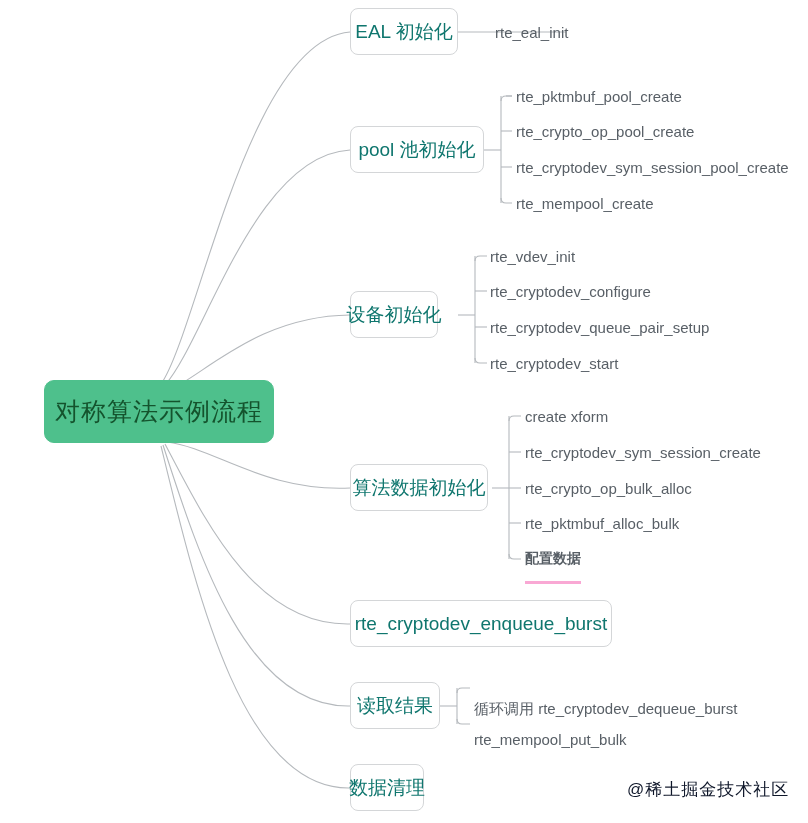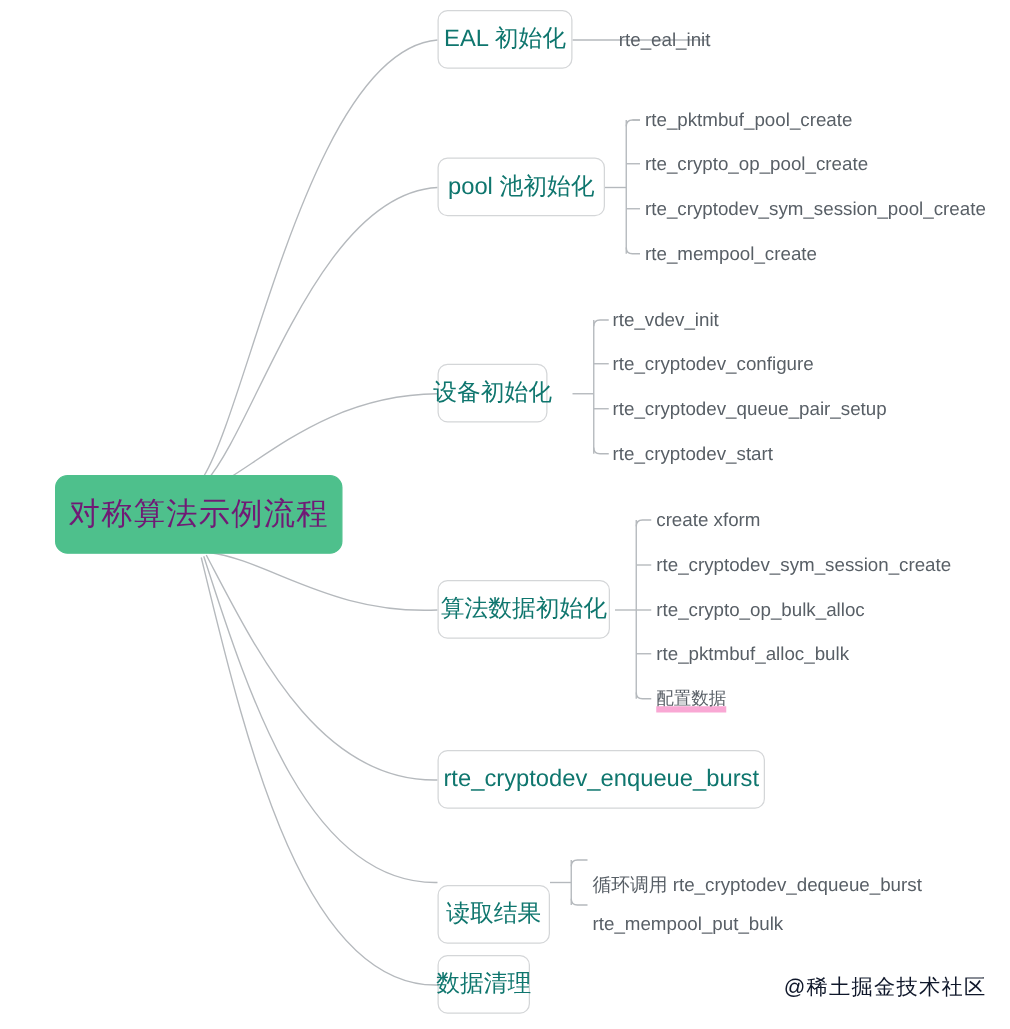--- a/index.html
+++ b/index.html
@@ -44,36 +44,37 @@
   }
   .root {
     position: absolute;
     box-sizing: border-box;
     background: #4ec08c;
     border: 1px solid #4ec08c;
     border-radius: 10px;
     display: flex;
     align-items: center;
     justify-content: center;
-    color: #701a75;
+    color: #14532d;
     white-space: nowrap;
   }
   .root .node-label {
     font-size: 25px;
     letter-spacing: 1px;
   }
   .leaf {
     position: absolute;
     color: #585f66;
     white-space: nowrap;
     line-height: 1;
   }
   .leaf.underlined {
-    border-bottom: 5px solid #f9a8d4;
-    padding-bottom: 0;
+    border-bottom: 3px solid #f9a8d4;
+    padding-bottom: 16px;
+    font-weight: bold;
   }
   .watermark {
     position: absolute;
     color: #0f172a;
     white-space: nowrap;
     font-size: 17px;
     line-height: 1;
     letter-spacing: 1px;
   }
 </style>
@@ -156,21 +157,21 @@
   <div class="leaf" style="left:525px; top:409px; font-size:15px;">create xform</div>
   <div class="leaf" style="left:525px; top:445px; font-size:15px;">rte_cryptodev_sym_session_create</div>
   <div class="leaf" style="left:525px; top:481px; font-size:15px;">rte_crypto_op_bulk_alloc</div>
   <div class="leaf" style="left:525px; top:516px; font-size:15px;">rte_pktmbuf_alloc_bulk</div>
   <div class="leaf underlined" style="left:525px; top:551px; font-size:14px;">配置数据</div>
 
   <div class="node" style="left:350px; top:600px; width:262px; height:47px;">
     <span class="node-label" style="font-size:19px;">rte_cryptodev_enqueue_burst</span>
   </div>
 
-  <div class="node" style="left:350px; top:708px; width:90px; height:47px;align-items:center;">
+  <div class="node" style="left:350px; top:682px; width:90px; height:47px;align-items:center;">
     <span class="node-label" style="font-size:19px;">读取结果</span>
   </div>
   <div class="leaf" style="left:474px; top:681px; font-size:15px;margin-top:20px;">循环调用 rte_cryptodev_dequeue_burst</div>
   <div class="leaf" style="left:474px; top:717px; font-size:15px;margin-top:15px;">rte_mempool_put_bulk</div>
 
   <div class="node" style="left:350px; top:764px; width:74px; height:47px;align-items:center;">
     <span class="node-label" style="font-size:19px;">数据清理</span>
   </div>
 
   <div class="watermark" style="left:627px; top:781px;">@稀土掘金技术社区</div>

